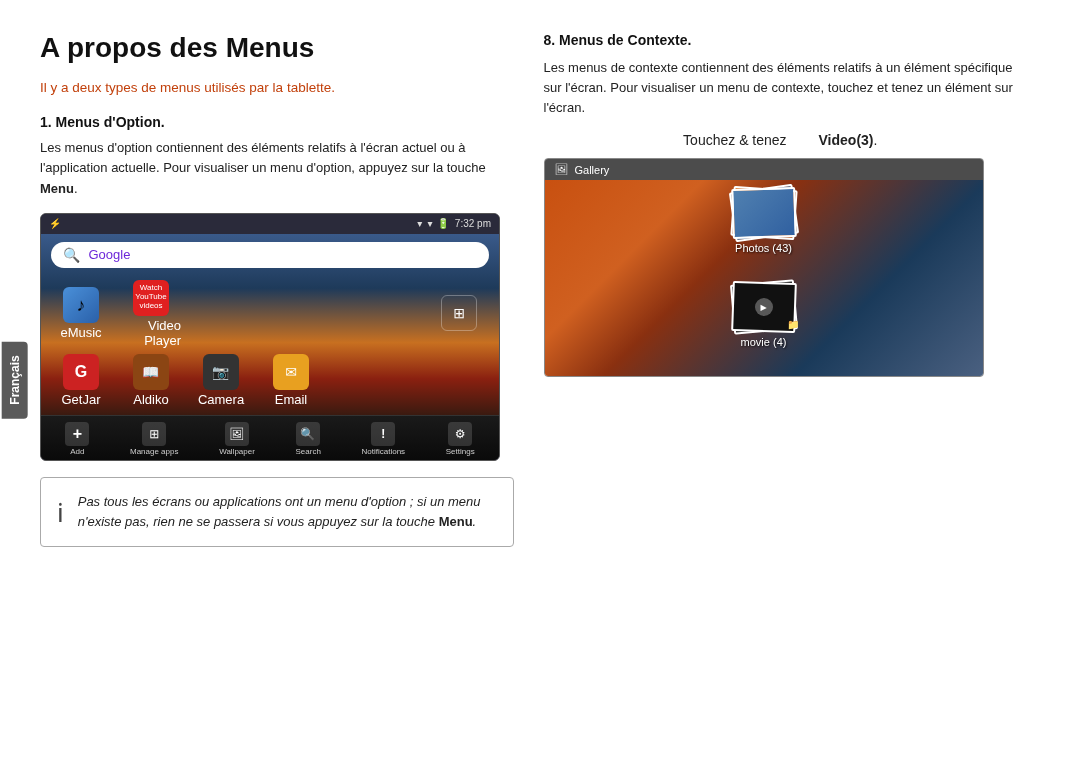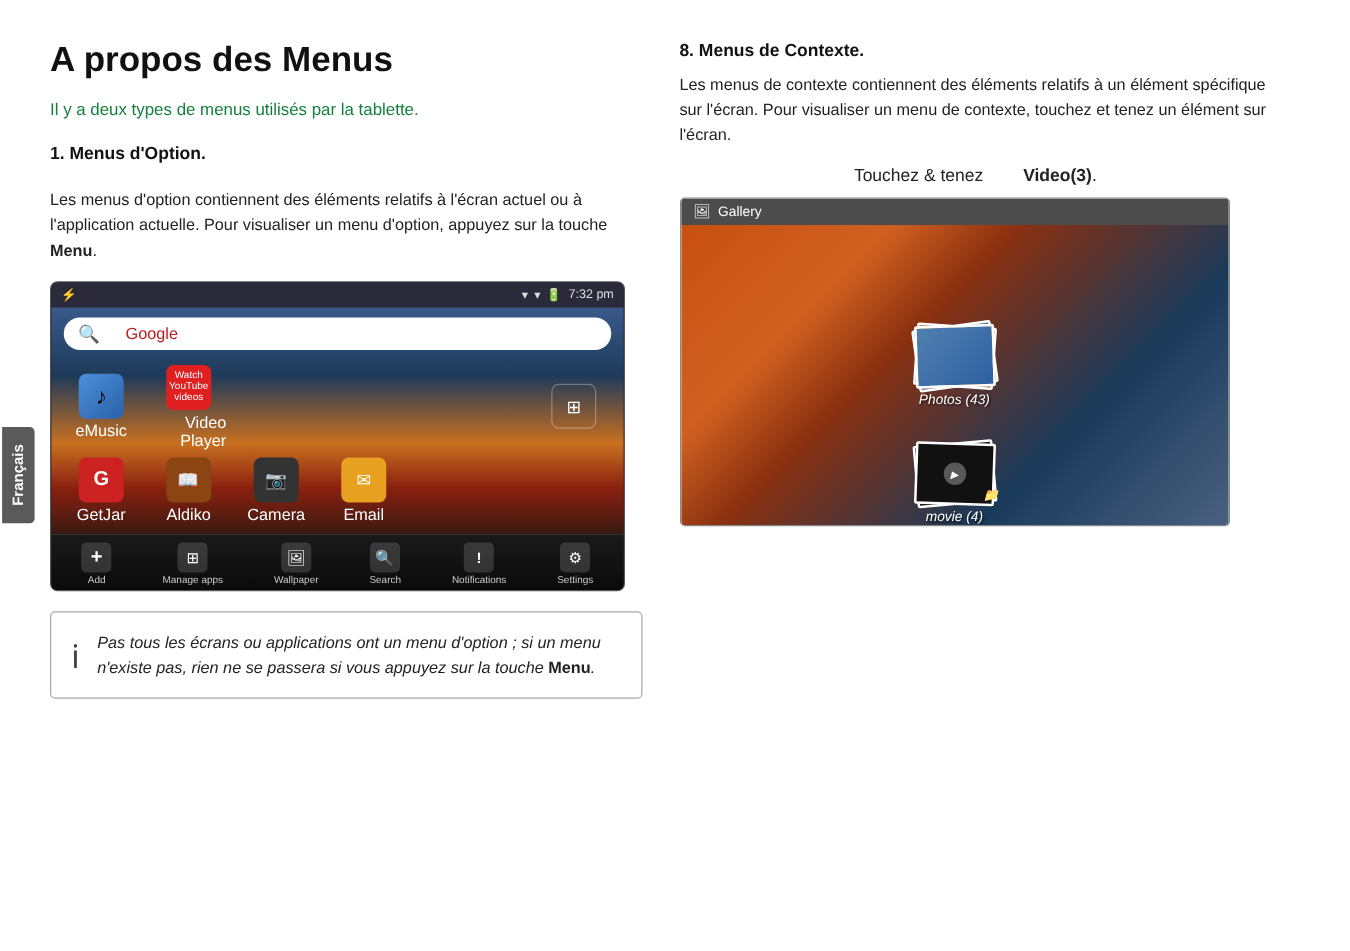--- a/index.html
+++ b/index.html
@@ -34,30 +34,30 @@
     .page-title {
       font-size: 28px;
       font-weight: bold;
       color: #111;
       margin-bottom: 14px;
       font-family: Arial, sans-serif;
     }
 
     .intro-text {
       font-size: 13.5px;
-      color: #15803d;
+      color: #c2410c;
       margin-bottom: 16px;
       line-height: 1.5;
     }
 
     .section-heading {
       font-size: 14px;
       font-weight: bold;
       color: #111;
-      margin-bottom: 20px;
+      margin-bottom: 8px;
     }
 
     .section-body {
       font-size: 13px;
       color: #222;
       line-height: 1.55;
       margin-bottom: 14px;
     }
 
     .section-body strong {
@@ -114,22 +114,21 @@
       border-radius: 20px;
       padding: 5px 12px;
       display: flex;
       align-items: center;
       gap: 8px;
       margin-bottom: 12px;
     }
 
     .search-bar-text {
       font-size: 13px;
-      color: #b91c1c;
-      margin-left: 12px;
+      color: #6d28d9;
     }
 
     .app-grid {
       display: flex;
       flex-direction: column;
       gap: 6px;
     }
 
     .app-row {
       display: flex;
@@ -276,26 +275,25 @@
       gap: 6px;
     }
 
     .gallery-title-bar span {
       color: white;
       font-size: 11px;
     }
 
     .gallery-body {
       background: linear-gradient(135deg, #c85010 0%, #d06020 25%, #8a3010 40%, #1a3a5a 70%, #4a6080 100%);
-      height: 240px;
-      display: flex;
-      align-items: flex-end;
+      height: 196px;
+      display: flex;
+      align-items: flex-start;
       justify-content: center;
       position: relative;
-      font-style: italic;
     }
 
     .gallery-items {
       display: flex;
       flex-direction: column;
       align-items: center;
       gap: 20px;
     }
 
     .gallery-stack {

